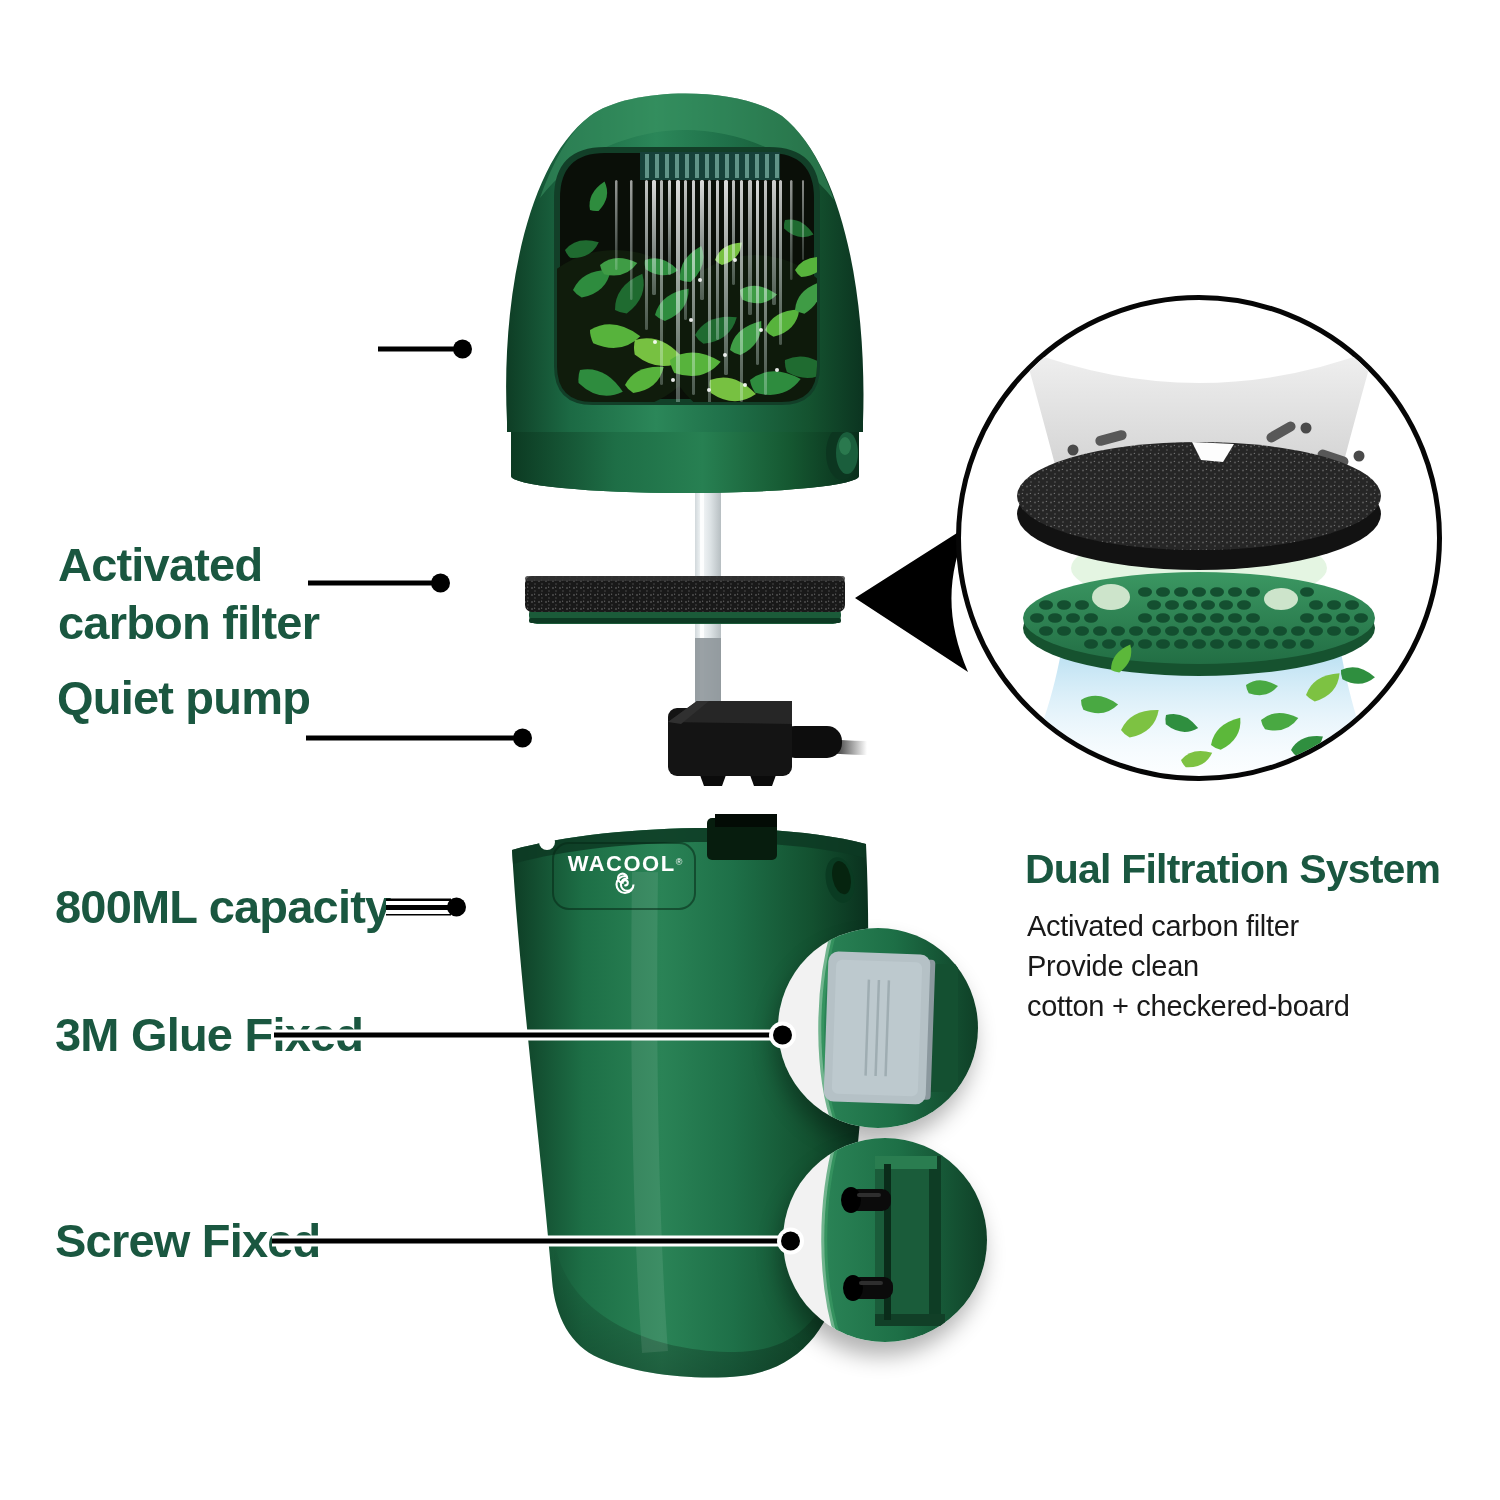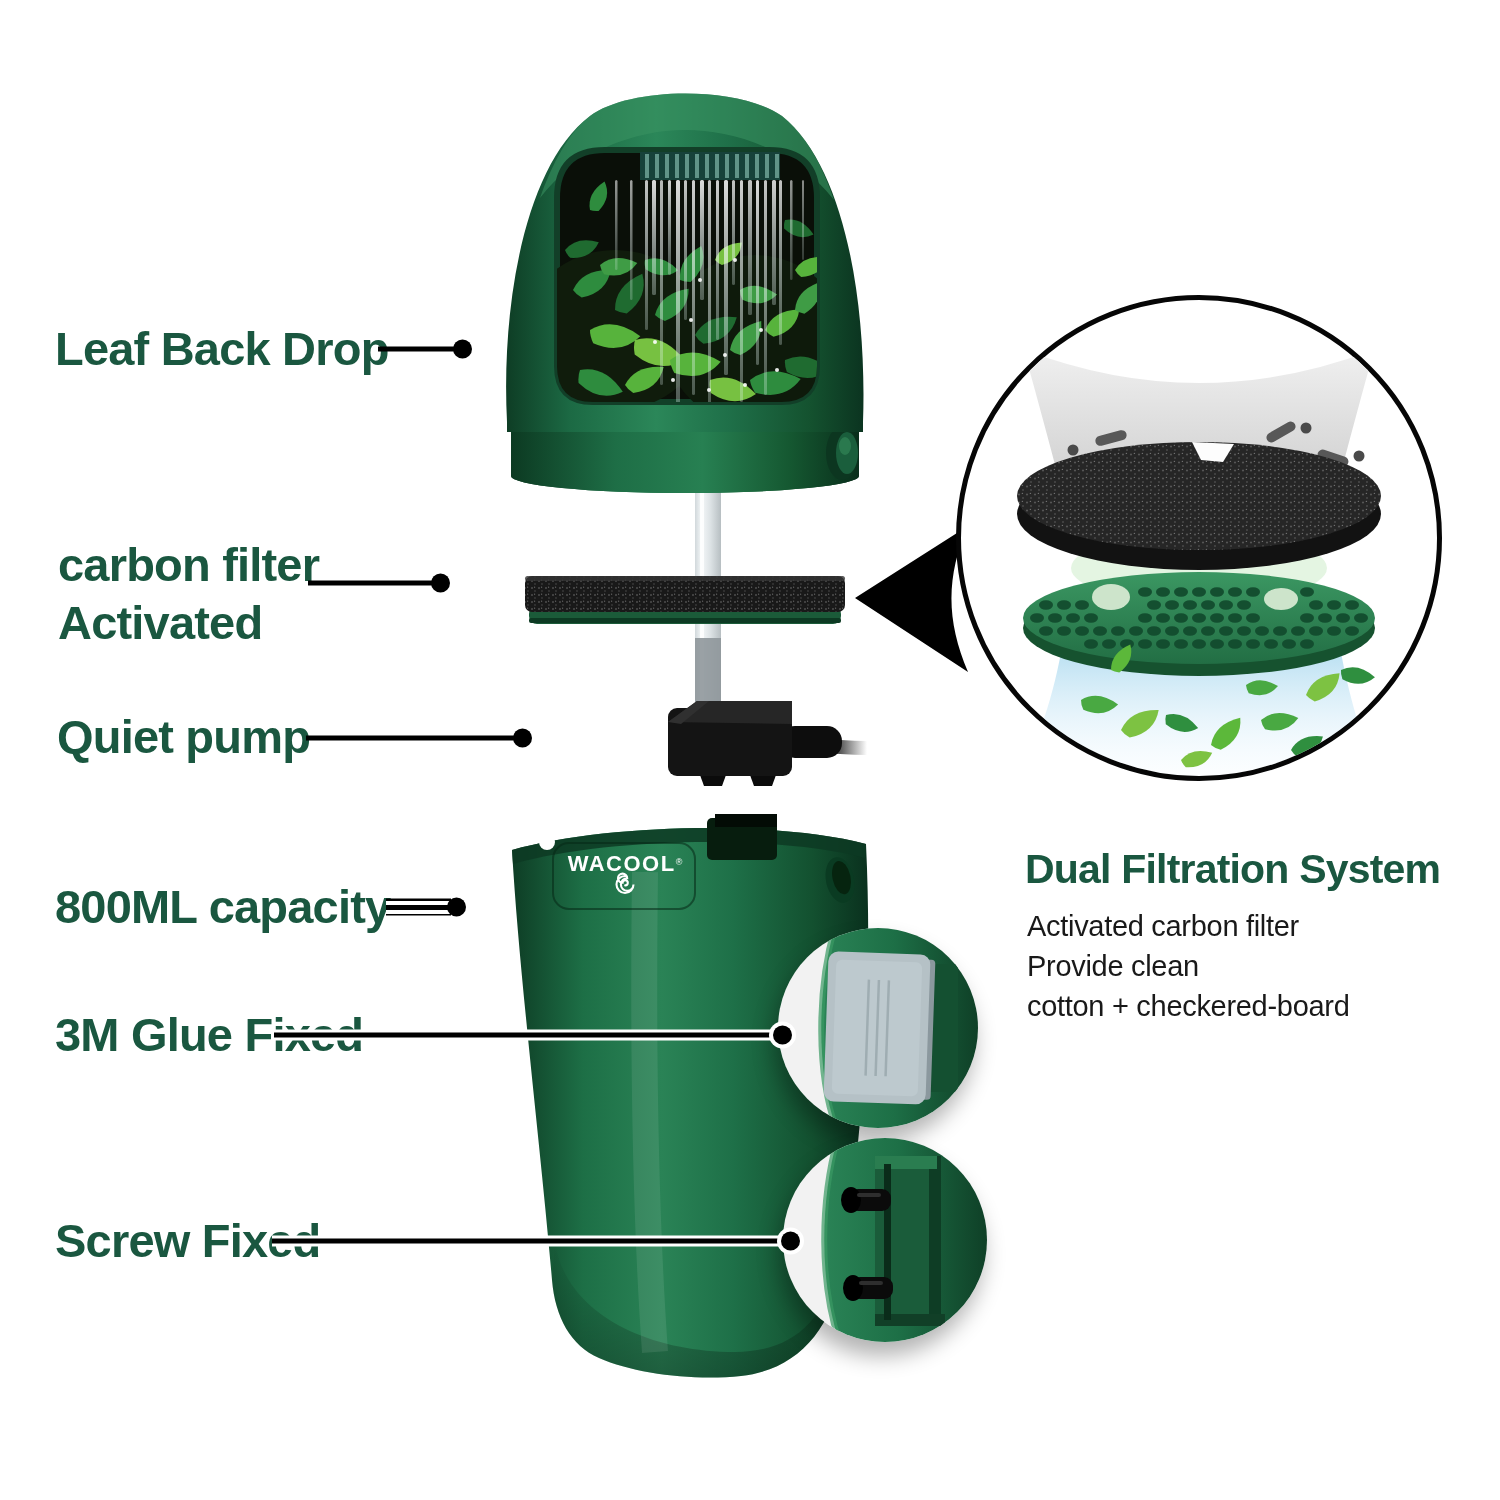--- a/index.html
+++ b/index.html
@@ -443,28 +443,25 @@
         <rect x="74" y="55" width="24" height="4" rx="2" fill="#2e2e2e"></rect>
       </g>
       <g>
         <rect x="68" y="139" width="42" height="22" rx="9" fill="#0b0b0b"></rect>
         <ellipse cx="70" cy="150" rx="10" ry="13" fill="#000"></ellipse>
         <rect x="76" y="143" width="24" height="4" rx="2" fill="#2e2e2e"></rect>
       </g>
     </svg>
   </div>
 
-  <div class="callout" style="left:55px;top:320px;">
-    <span>Leaf Back Drop</span>
-  </div>
   <div class="callout" style="left:58px;top:536px;">
+    <div>Activated</div>
     <div>carbon filter</div>
-    <div>Activated</div>
-  </div>
-  <div class="callout" style="left:57px;top:708px;">
+  </div>
+  <div class="callout" style="left:57px;top:669px;">
     <span>Quiet pump</span>
   </div>
   <div class="callout" style="left:55px;top:878px;text-align:right;">
     <span>800ML capacity</span>
   </div>
   <div class="callout" style="left:55px;top:1006px;">
     <span>3M Glue Fixed</span>
   </div>
   <div class="callout" style="left:55px;top:1212px;">
     <span>Screw Fixed</span>

